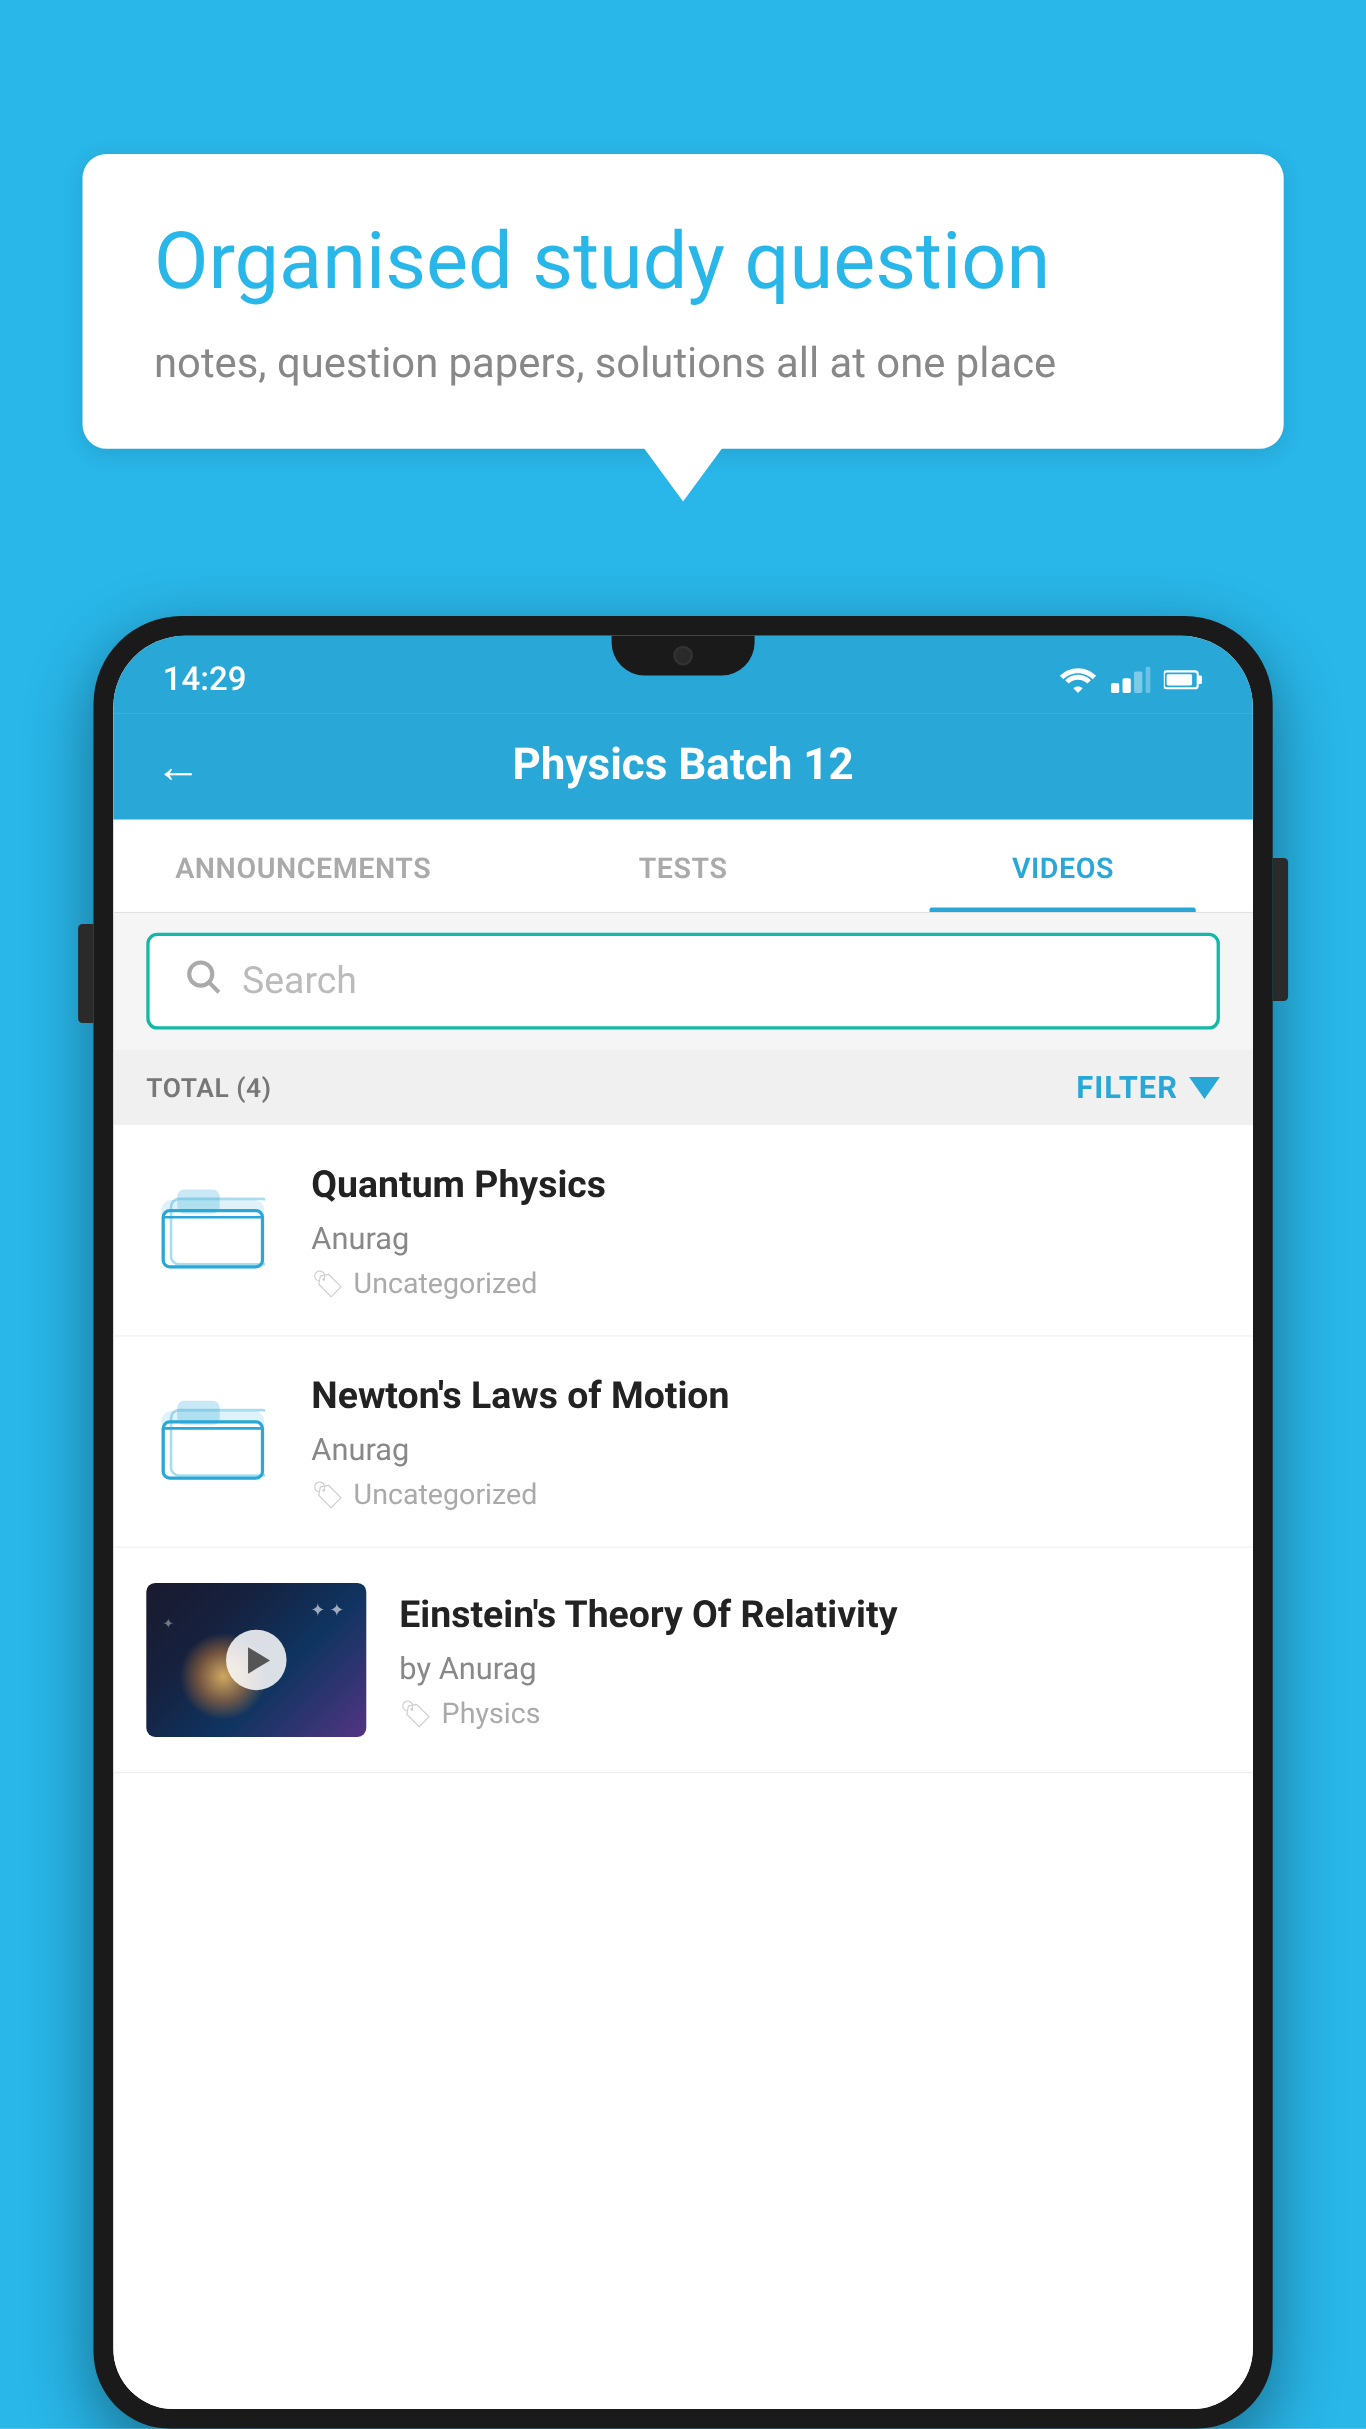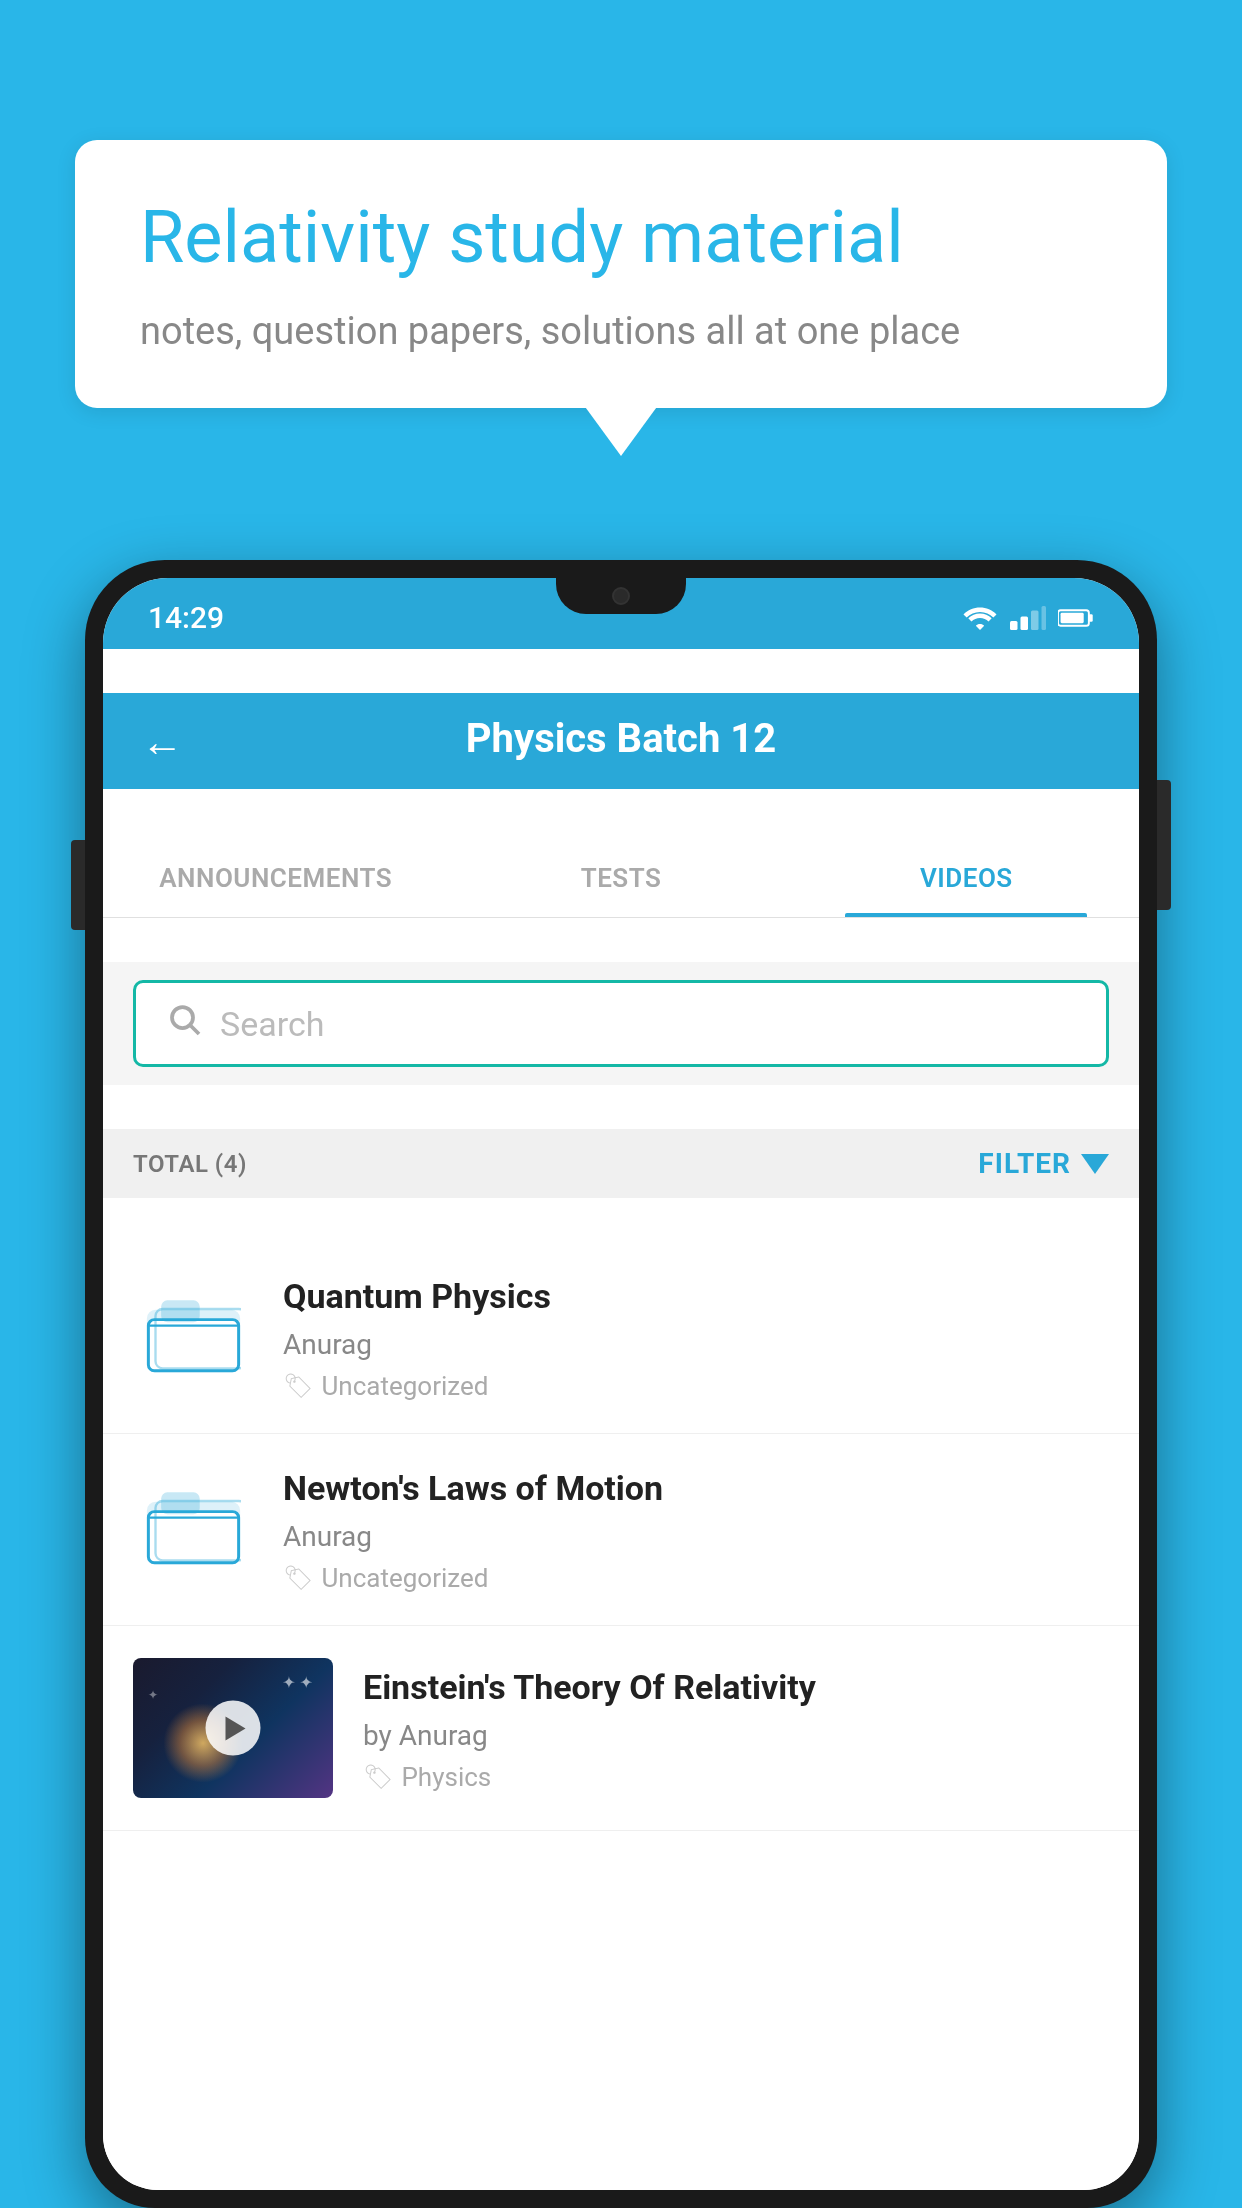--- a/index.html
+++ b/index.html
@@ -92,21 +92,20 @@
       border-radius: 0 4px 4px 0;
     }
 
     .phone-screen {
       background: white;
       border-radius: 65px 65px 55px 55px;
       overflow: hidden;
       height: 100%;
       display: flex;
       flex-direction: column;
-      gap: 44px;
     }
 
     
     .status-bar {
       background: #29a8d8;
       padding: 18px 45px 14px 45px;
       display: flex;
       justify-content: space-between;
       align-items: center;
       
@@ -396,21 +395,21 @@
     svg.status-svg {
       width: 36px;
       height: 24px;
       fill: white;
     }
   </style>
 </head>
 <body>
 
 <div class="speech-bubble">
-  <h1 class="bubble-title">Relativity study material</h1>
+  <h1 class="bubble-title">Organised study question</h1>
   <p class="bubble-subtitle">notes, question papers, solutions all at one place</p>
 </div>
 
 <div class="phone-container">
   <div class="phone-outer">
     <div class="notch">
       <div class="notch-camera"></div>
     </div>
     <div class="phone-screen">
 

